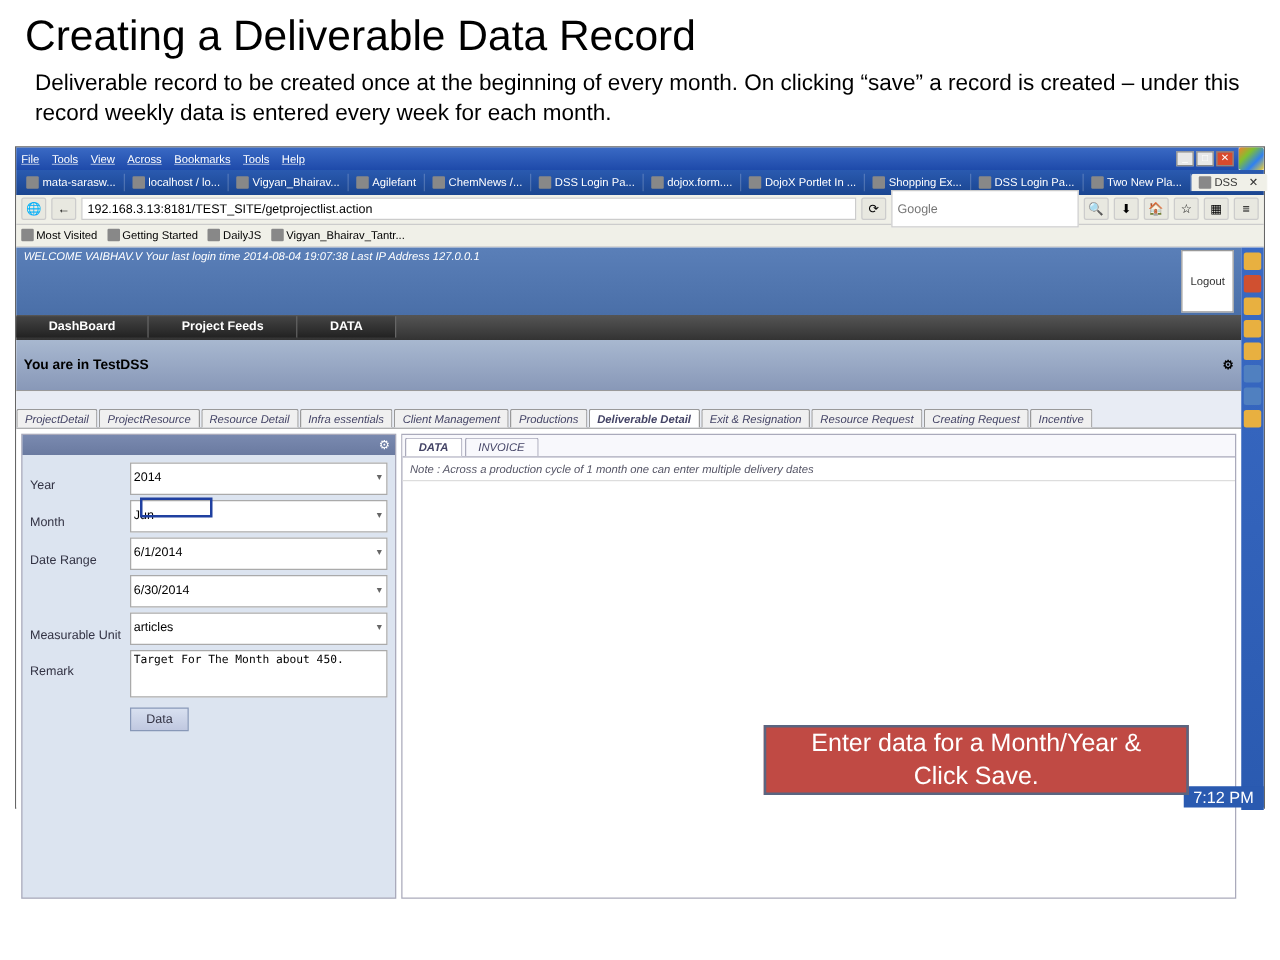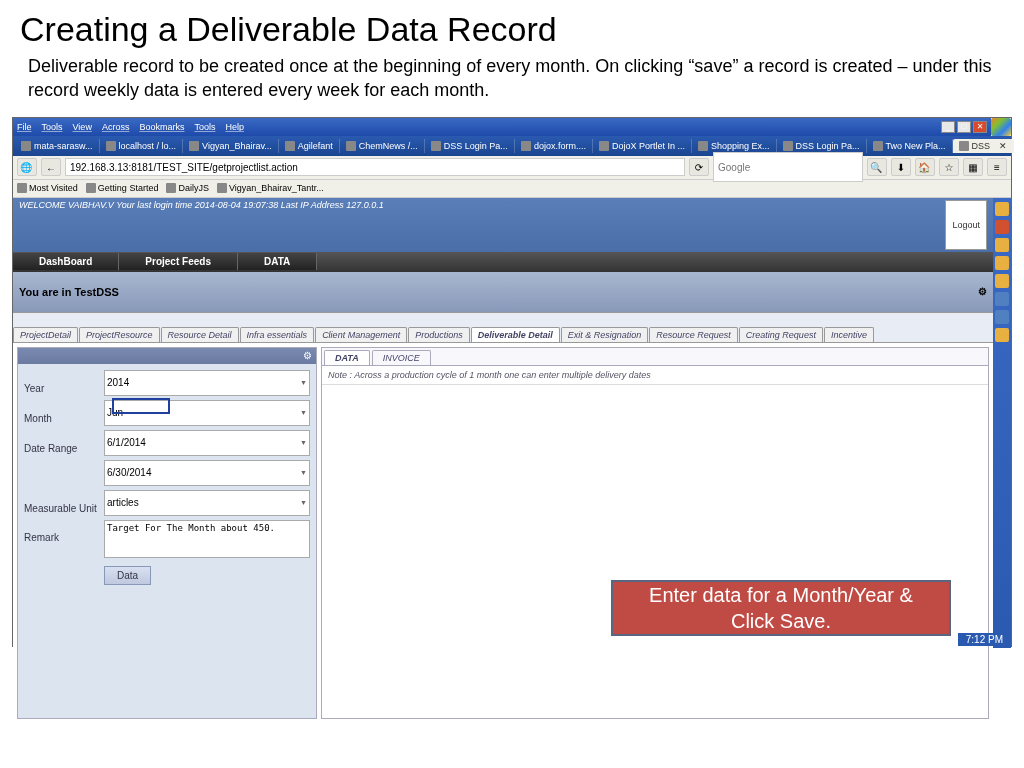--- a/index.html
+++ b/index.html
@@ -48,21 +48,21 @@
 .form-textarea { flex: 1; height: 38px; border: 1px solid #aaa; background: #fff; font-family: monospace; font-size: 9px; padding: 2px; resize: none; }
 .highlight-box { position: absolute; border: 2px solid #2040a0; width: 58px; height: 16px; left: 99px; top: 280px; pointer-events: none; }
 .save-btn { background: linear-gradient(to bottom, #d8e0f0, #c0c8e0); border: 1px solid #8898b8; padding: 3px 12px; font-size: 10px; color: #334; cursor: pointer; margin-left: 80px; margin-top: 4px; }
 .detail-box { flex: 1; border: 1px solid #aab; }
 .detail-tabs { height: 18px; display: flex; align-items: flex-end; border-bottom: 1px solid #aab; background: #f8f8fc; }
 .detail-tab { padding: 2px 10px; font-size: 9px; font-style: italic; color: #446; border: 1px solid #aab; border-bottom: none; margin-left: 2px; cursor: pointer; border-radius: 2px 2px 0 0; }
 .detail-tab.active { background: #fff; font-weight: bold; }
 .detail-note { padding: 4px 6px; font-size: 9px; font-style: italic; color: #556; border-bottom: 1px solid #ddd; }
 .sidebar-icons { width: 18px; background: linear-gradient(to bottom, #3a6ac4, #2a5ab0); display: flex; flex-direction: column; gap: 4px; padding: 4px 2px; }
 .sb-icon { width: 14px; height: 14px; background: #e8b040; border-radius: 2px; }
-.clock { position: absolute; right: 0; bottom: 0; background: #2a5ab0; color: #fff; font-size: 10px; padding: 1px 8px; }
+.clock { position: absolute; right: 0; bottom: 0; background: #2a5ab0; color: #fff; font-size: 13px; padding: 1px 8px; }
 .callout { position: absolute; bottom: 10px; right: 60px; background: #c04a44; border: 2px solid #5a6580; color: #fff; padding: 0 24px; font-size: 20px; text-align: center; width: 340px; line-height: 1.3; }
 </style>
 </head>
 <body>
 
 <h1 class="slide-title">Creating a Deliverable Data Record</h1>
 <p class="slide-subtitle">Deliverable record to be created  once at the beginning of every month. On clicking “save” a record is created – under this record weekly data is entered every week for each month.</p>
 
 <div class="browser-window">
   <div class="win-titlebar-wrap">

